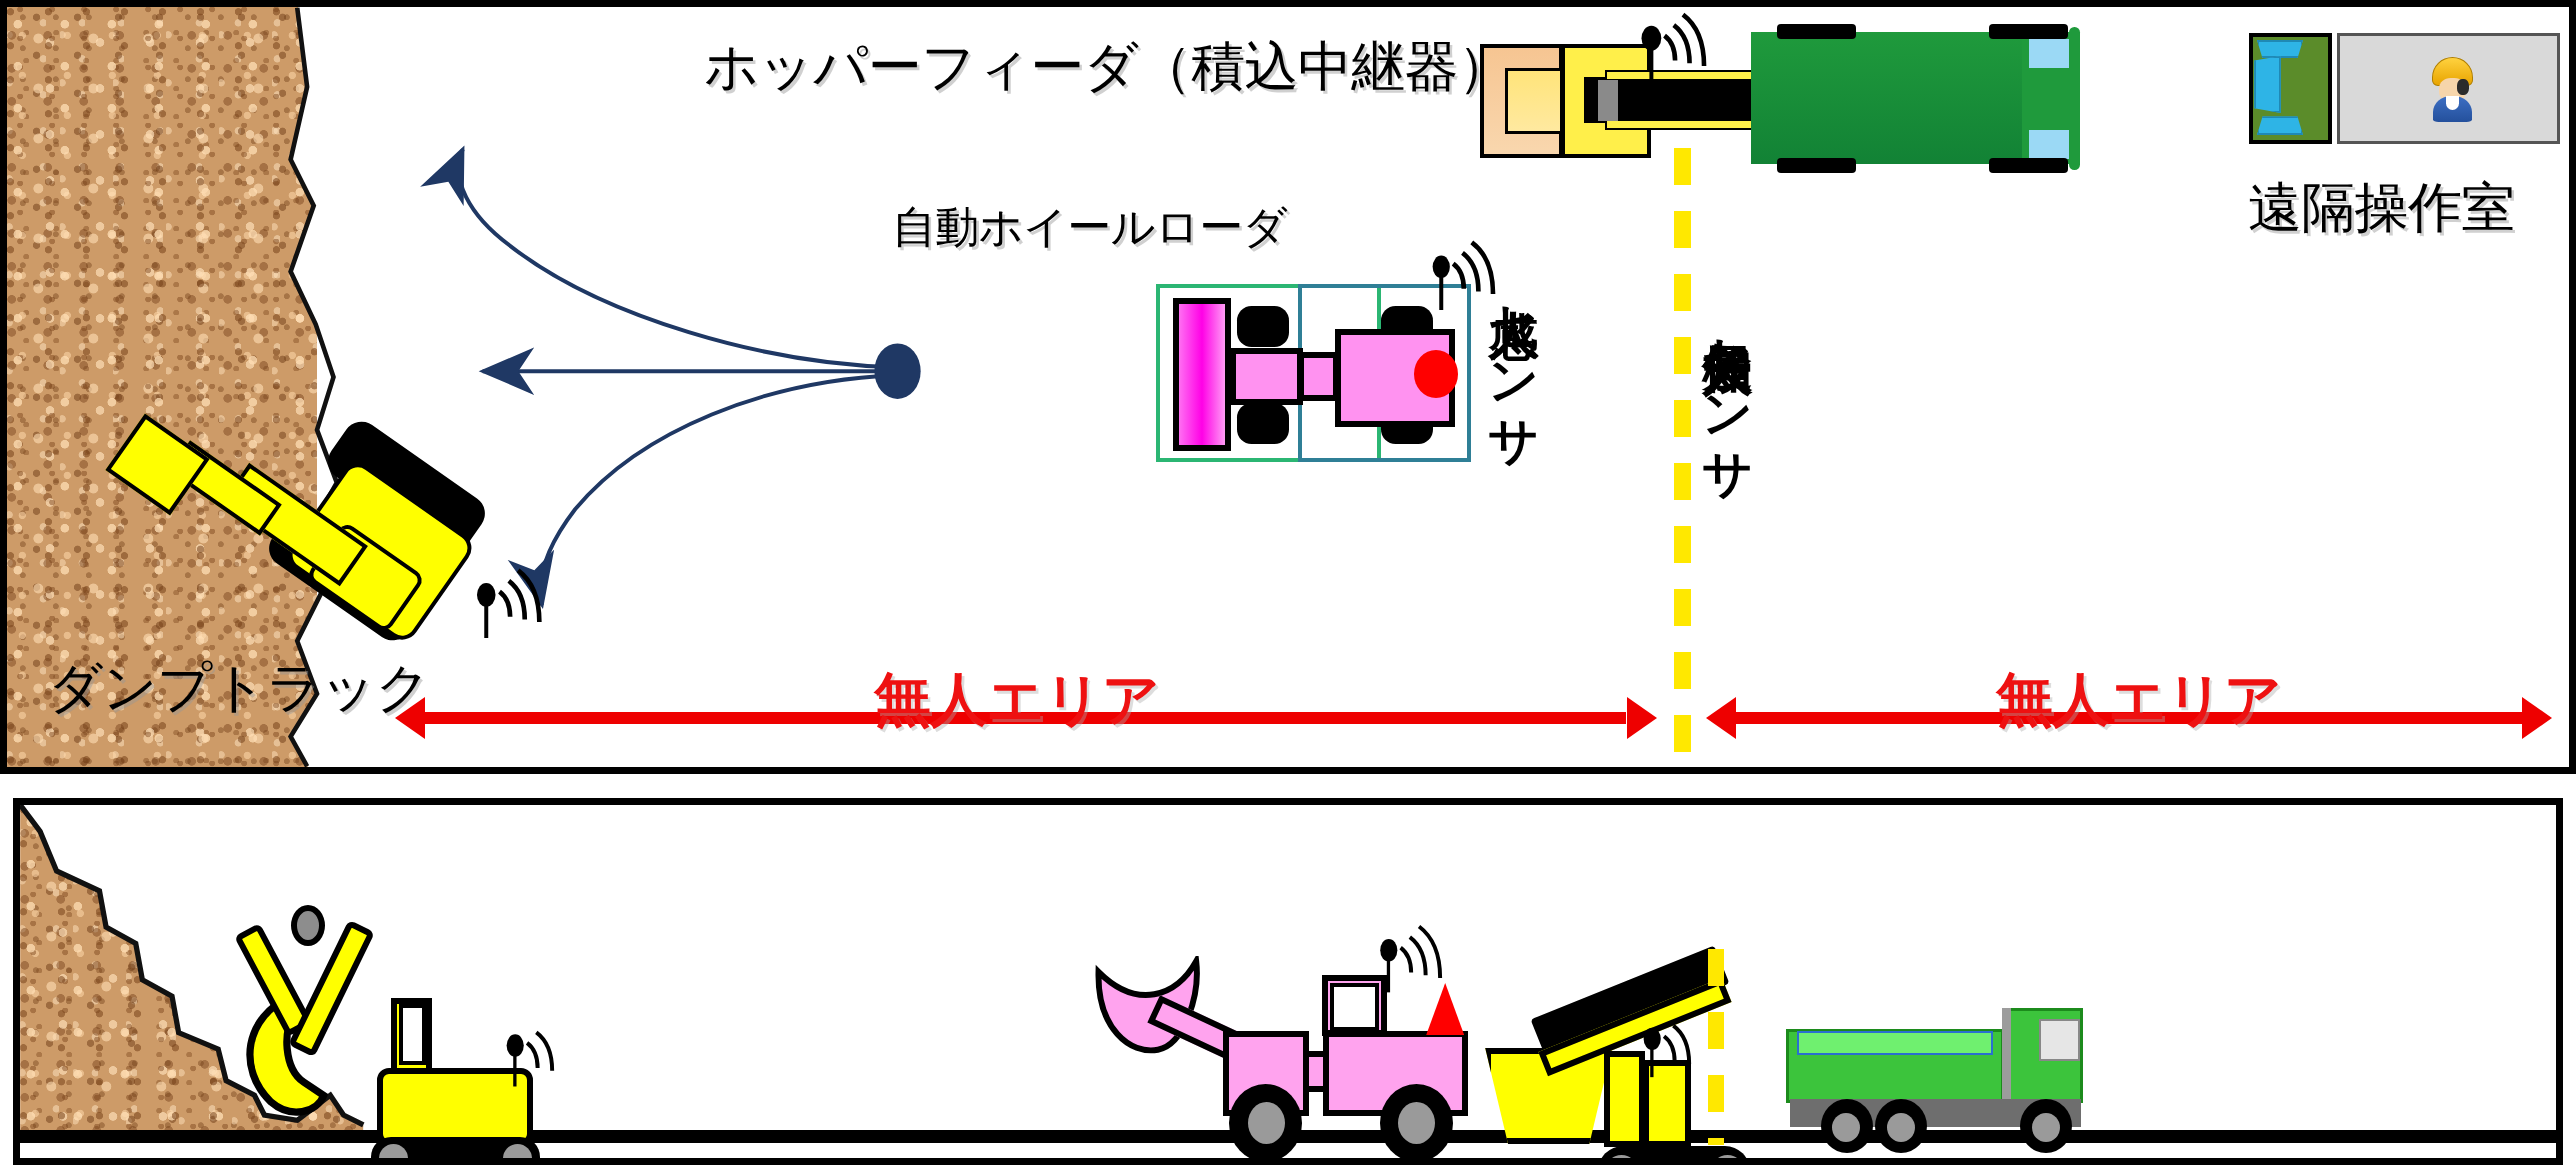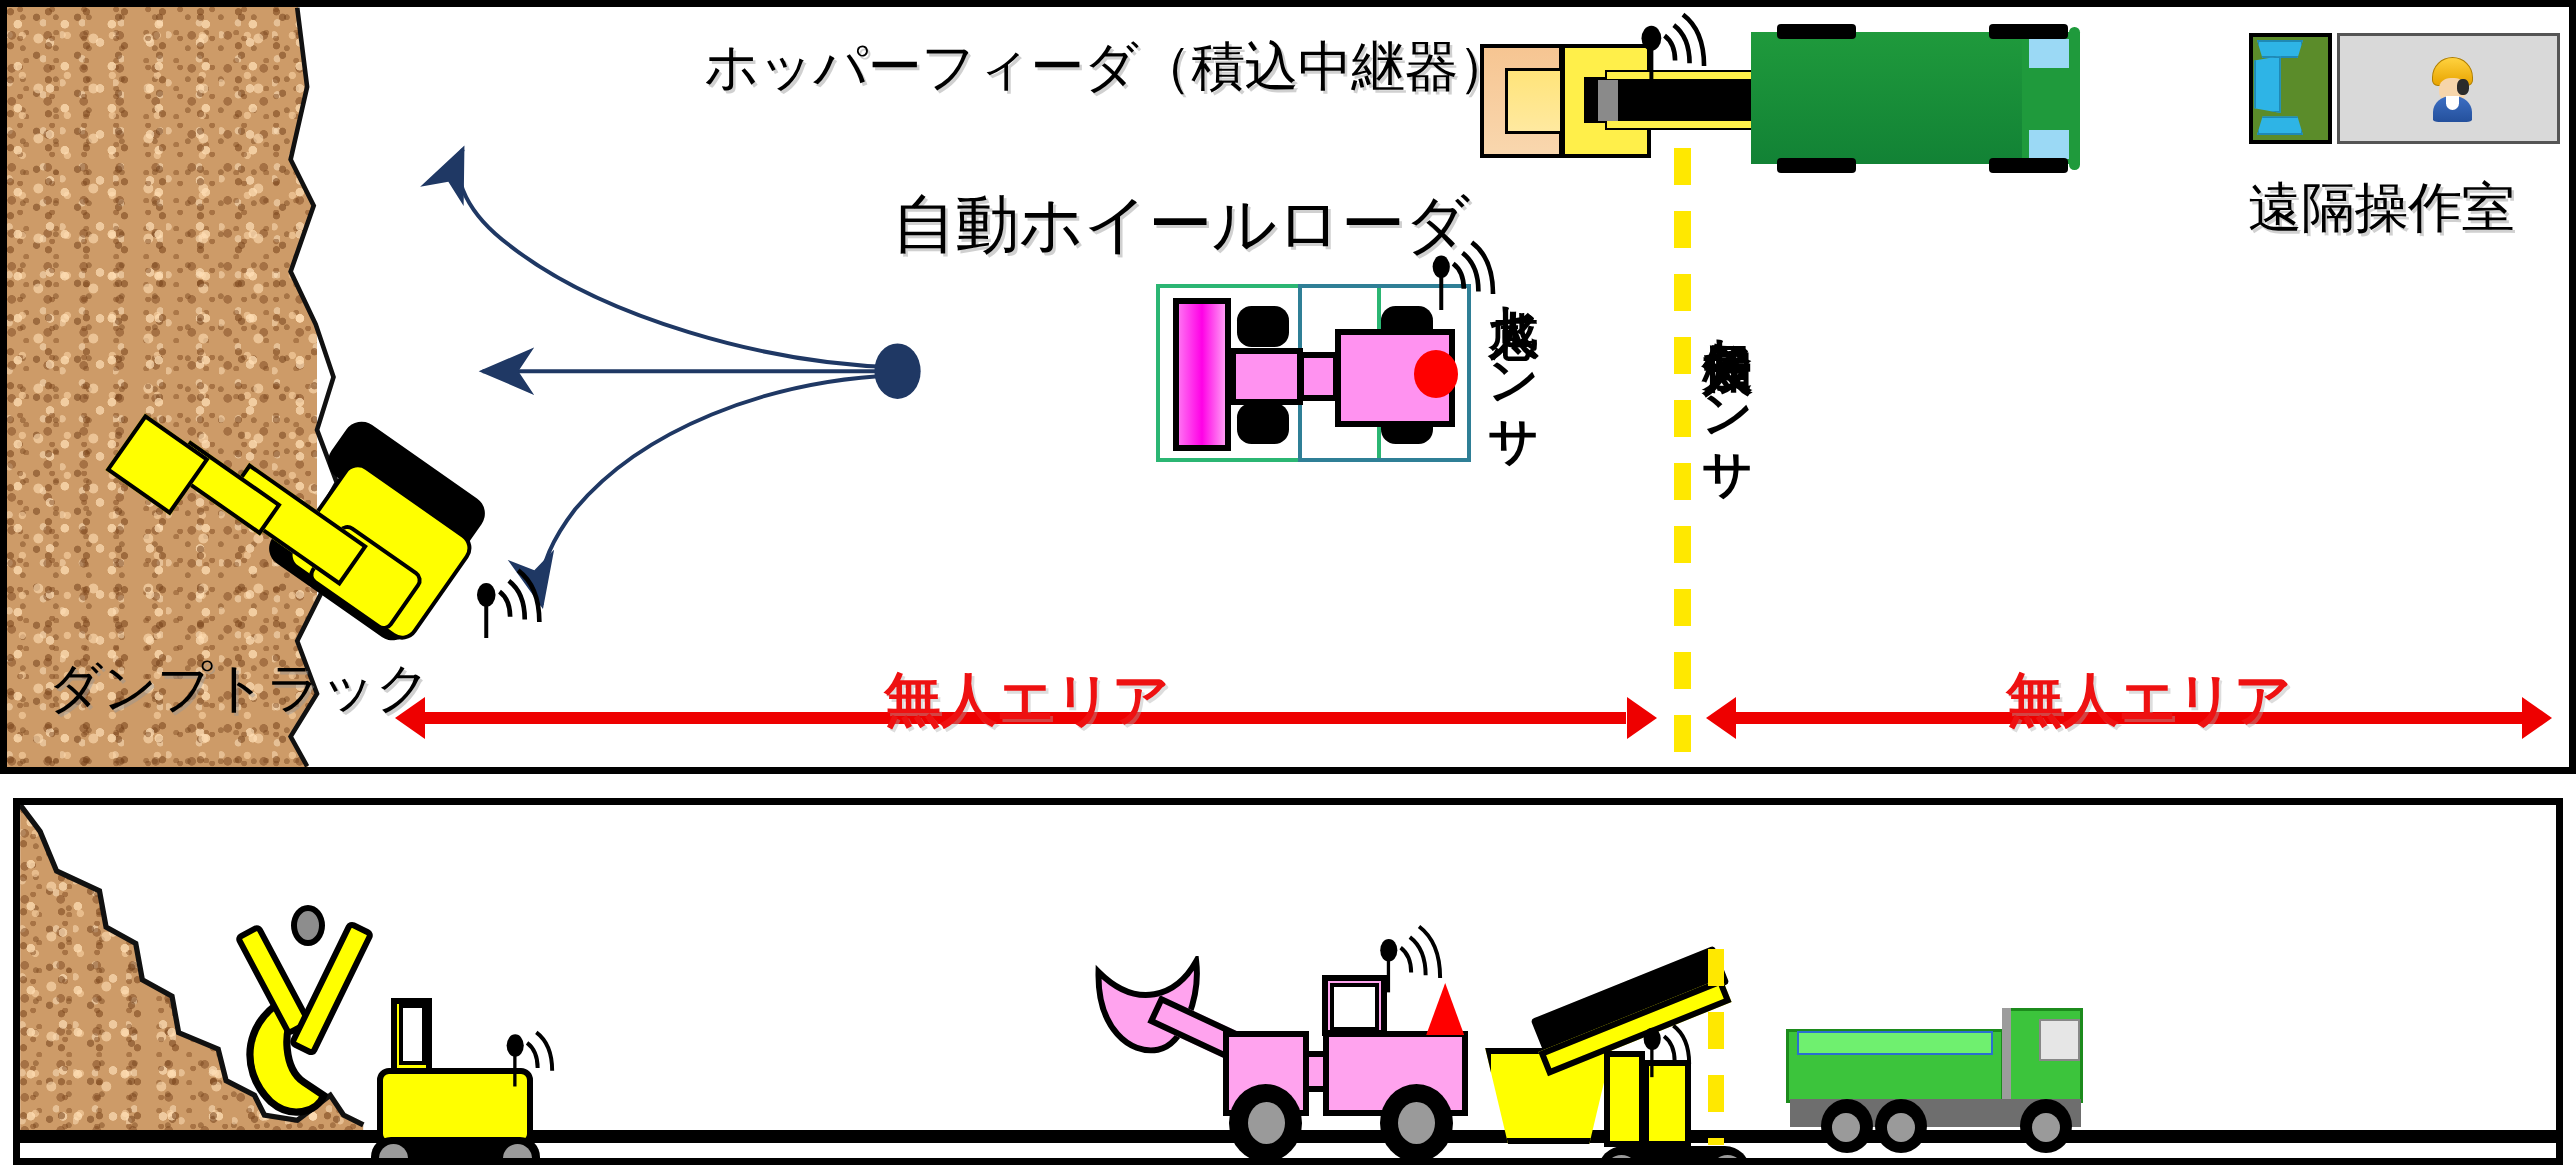--- a/index.html
+++ b/index.html
@@ -92,21 +92,20 @@
     line-height: 1.02;
     letter-spacing: 0px;
   }
   .lbl-red {
     position: absolute;
     font-weight: bold;
     color: #ee1111;
     white-space: nowrap;
     letter-spacing: -0.7px;
     text-shadow: 2.6px 2.6px 0 rgba(170,170,170,.40);
-    margin-left: 10px;
   }
 
   
   .red-bar {
     position: absolute;
     height: 12px;
     background: #ee0000;
   }
   .red-head {
     position: absolute;
@@ -322,21 +321,21 @@
     <div class="red-bar" style="left:417px; top:705px; width:1202px;"></div>
     <div class="red-head left" style="left:388px; top:690px;"></div>
     <div class="red-head right" style="left:1620px; top:690px;"></div>
 
     <div class="red-bar" style="left:1729px; top:705px; width:786px;"></div>
     <div class="red-head left" style="left:1699px; top:690px;"></div>
     <div class="red-head right" style="left:2515px; top:690px;"></div>
 
     <div class="lbl shadow" style="left:697px; top:32px; font-size:54px;">ホッパーフィーダ（積込中継器）</div>
 
-    <div class="lbl shadow" style="left:885px; top:185px; font-size:64px;">自動ホイールローダ</div>
+    <div class="lbl shadow" style="left:885px; top:198px; font-size:44px;">自動ホイールローダ</div>
 
 
     <div class="lbl shadow" style="left:2241px; top:173px; font-size:54px;">遠隔操作室</div>
 
     <div class="lbl shadow" style="left:41px; top:653px; font-size:54px;">ダンプトラック</div>
 
     <div class="lbl-v" style="left:1481px; top:264px; font-size:50px;">人感センサ</div>
 
     <div class="lbl-v" style="left:1695px; top:297px; font-size:50px;">侵入検知センサ</div>
 

